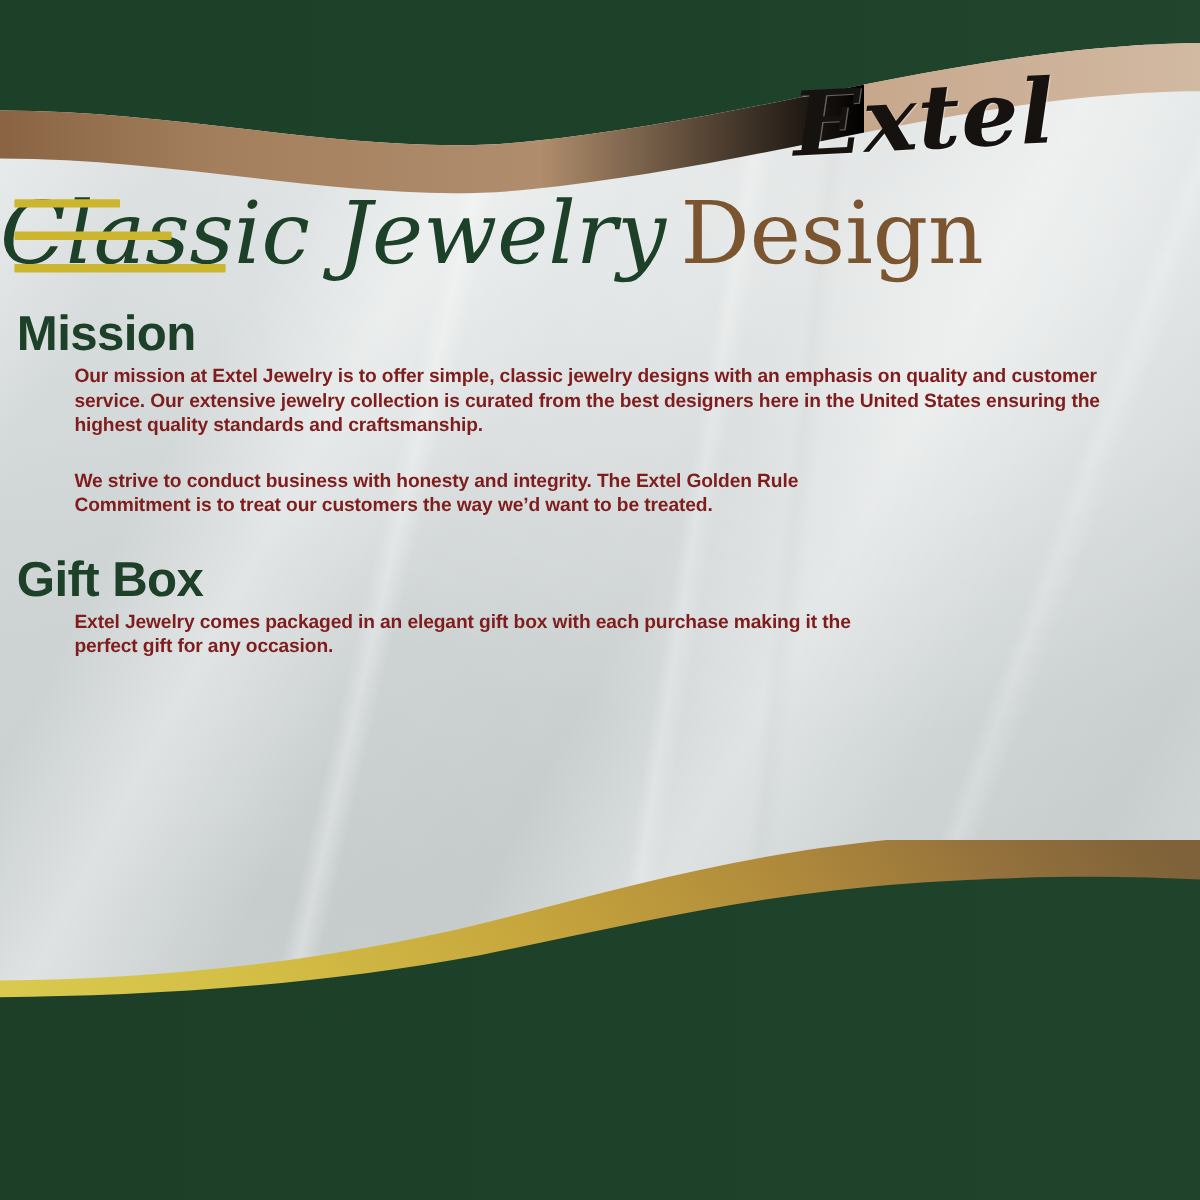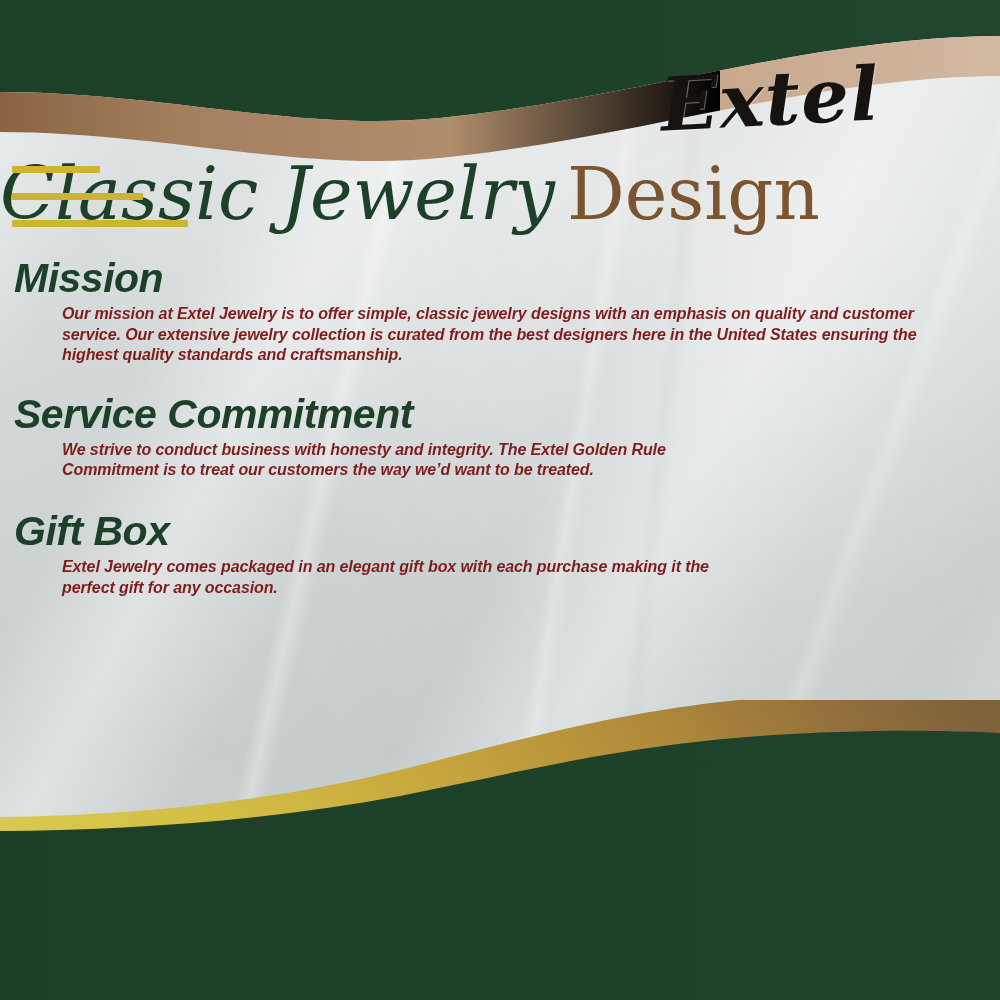--- a/index.html
+++ b/index.html
@@ -106,21 +106,20 @@
   .deco-left .bar { margin-left: 0; }
   .deco-right { right: 30px; top: 788px; text-align: right; }
   .deco-right .bar { margin-left: auto; }
 
   
   .sections {
     position: absolute;
     left: 0;
     top: 256px;
     width: 1000px;
-    font-style: italic;
   }
   .section { margin-bottom: 4px; }
   .sec-title {
     font-family: "Liberation Sans", sans-serif;
     font-weight: 700;
     font-size: 41px;
     color: #1d4029;
     letter-spacing: -0.5px;
     margin: 0 0 4px 14px;
     line-height: 1.08;
@@ -193,21 +192,20 @@
 
   <div class="sections">
 
     <div class="section s-mission">
       <h2 class="sec-title">Mission</h2>
       <p class="sec-body">Our mission at Extel Jewelry is to offer simple, classic jewelry designs with an emphasis on quality and customer service. Our extensive jewelry collection is curated from the best designers here in the United States ensuring the highest quality standards and craftsmanship.</p>
     </div>
 
 
     <div class="section s-service">
-      <h2 class="sec-title">Service Commitment</h2>
       <p class="sec-body narrow">We strive to conduct business with honesty and integrity. The Extel Golden Rule Commitment is to treat our customers the way we’d want to be treated.</p>
     </div>
 
     <div class="section s-gift">
       <h2 class="sec-title">Gift Box</h2>
       <p class="sec-body narrow">Extel Jewelry comes packaged in an elegant gift box with each purchase making it the perfect gift for any occasion.</p>
     </div>
 
   </div>
 

